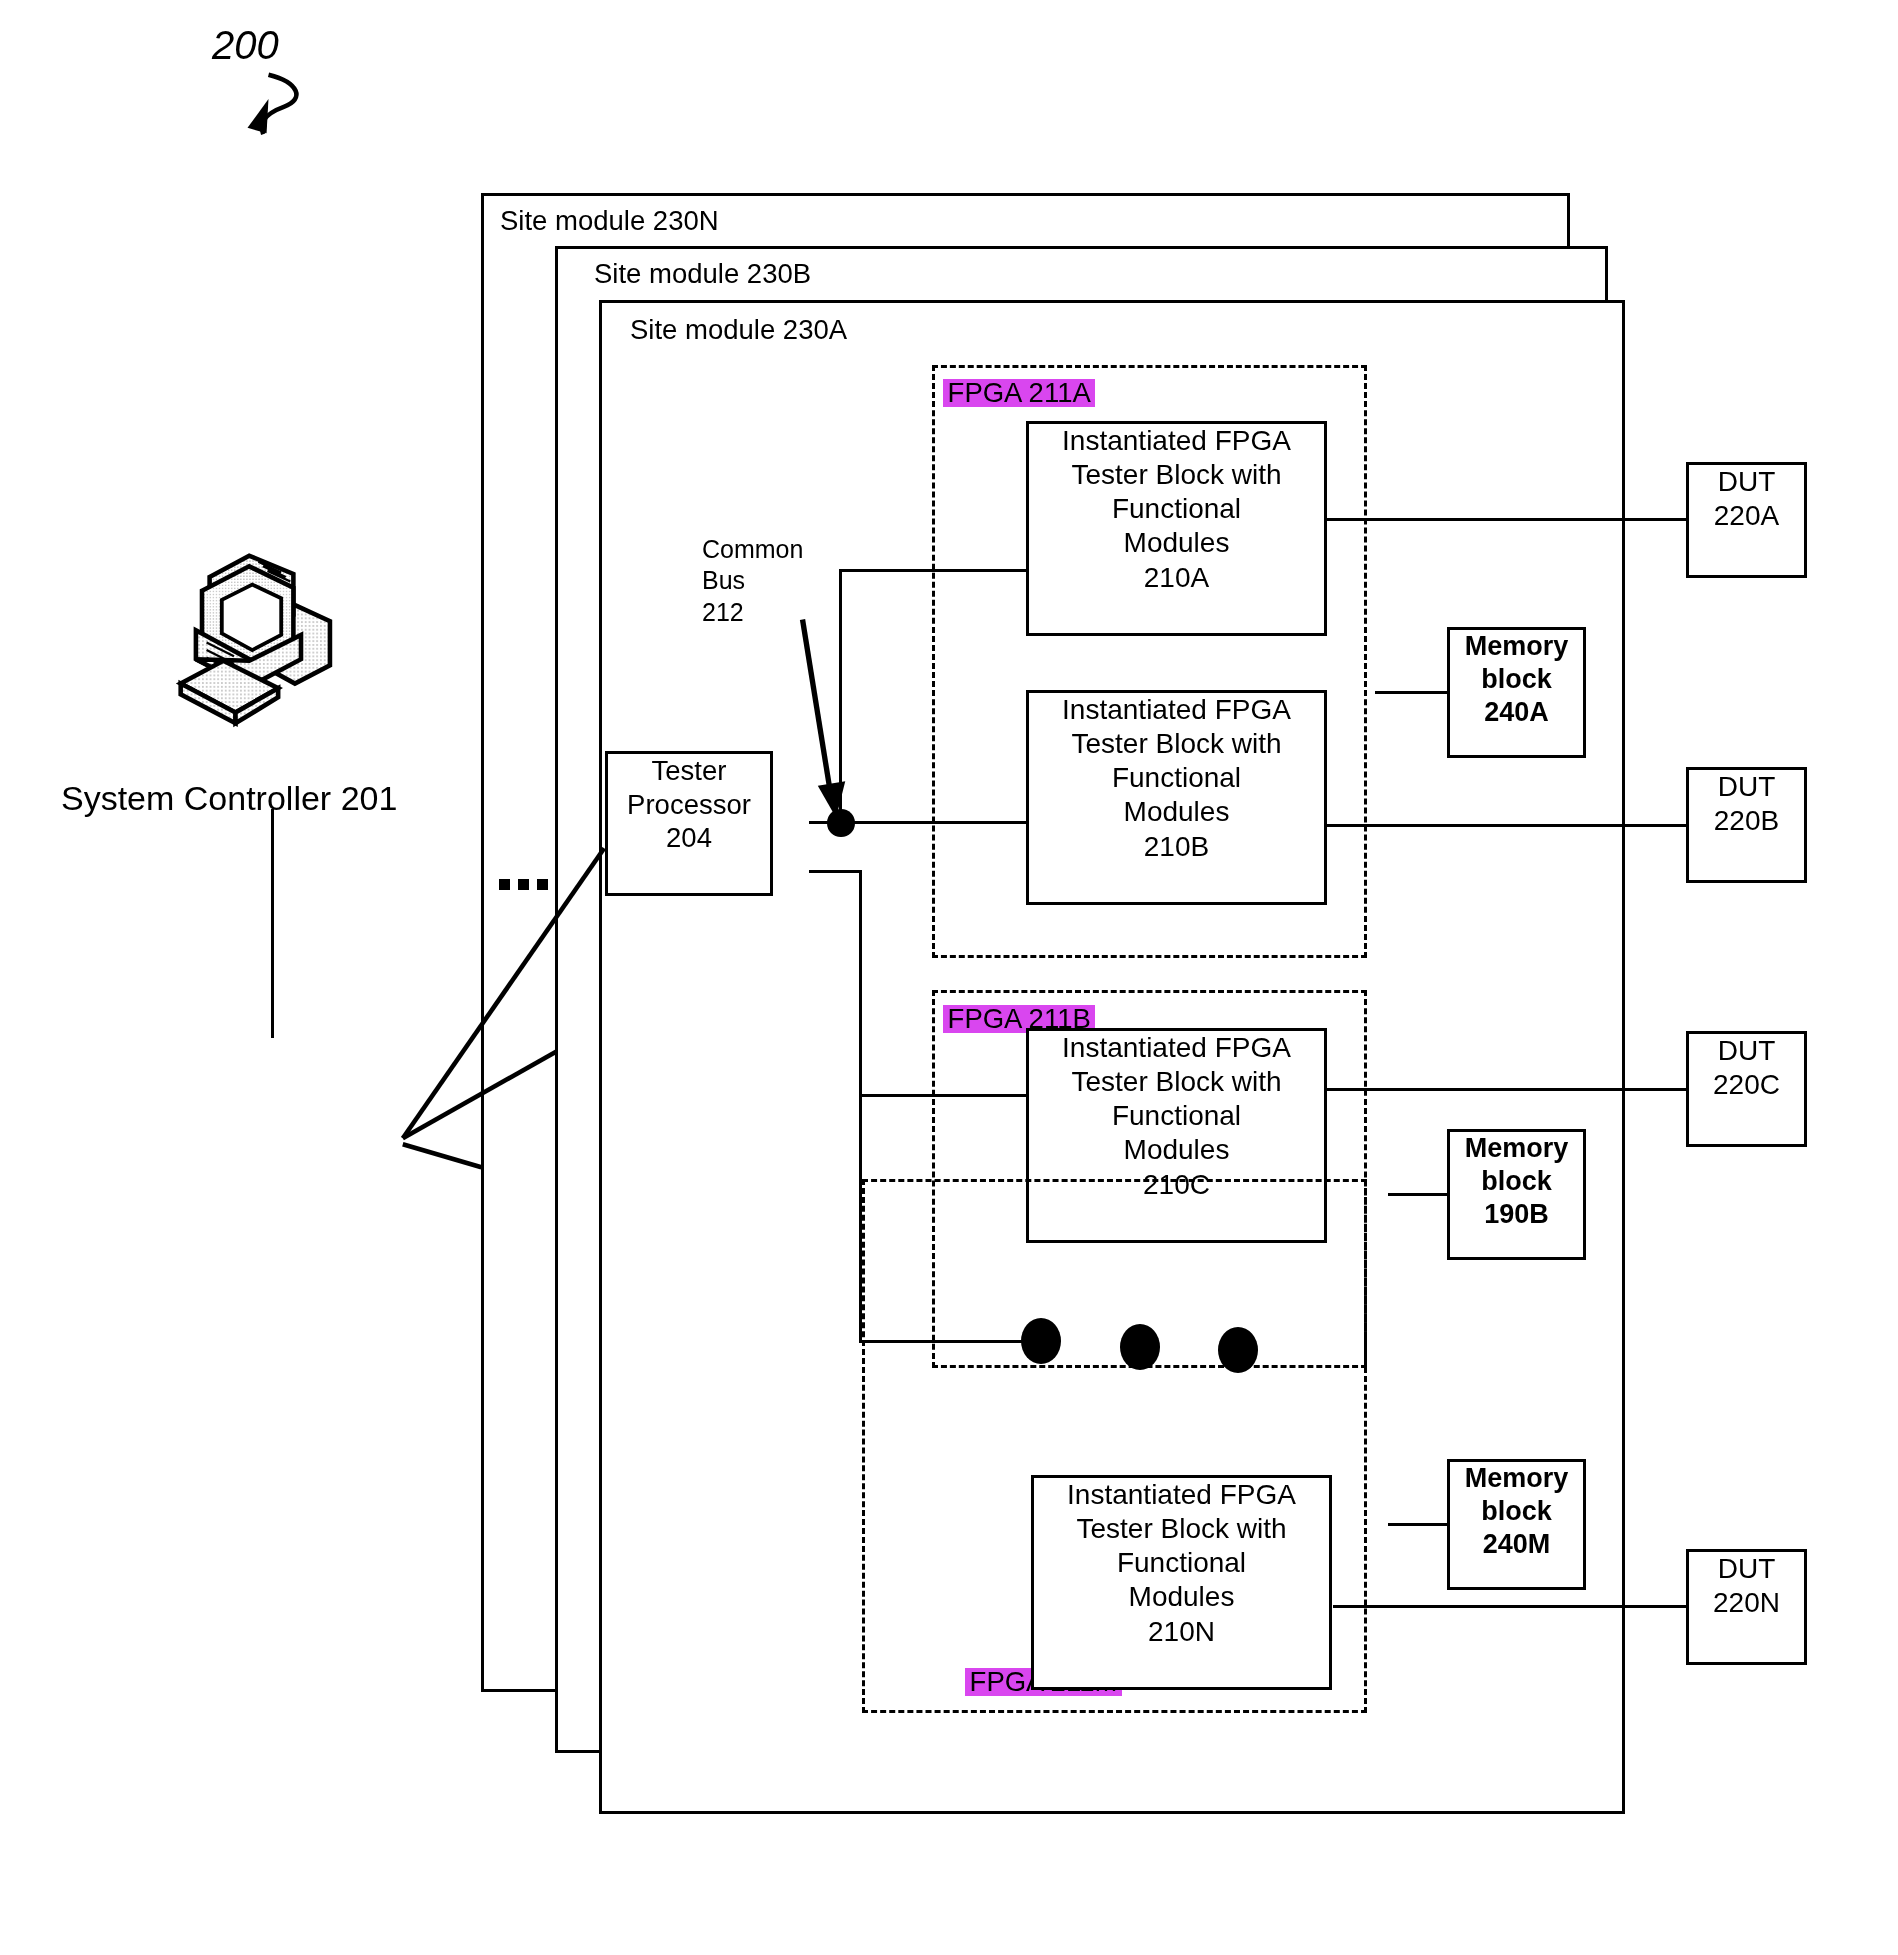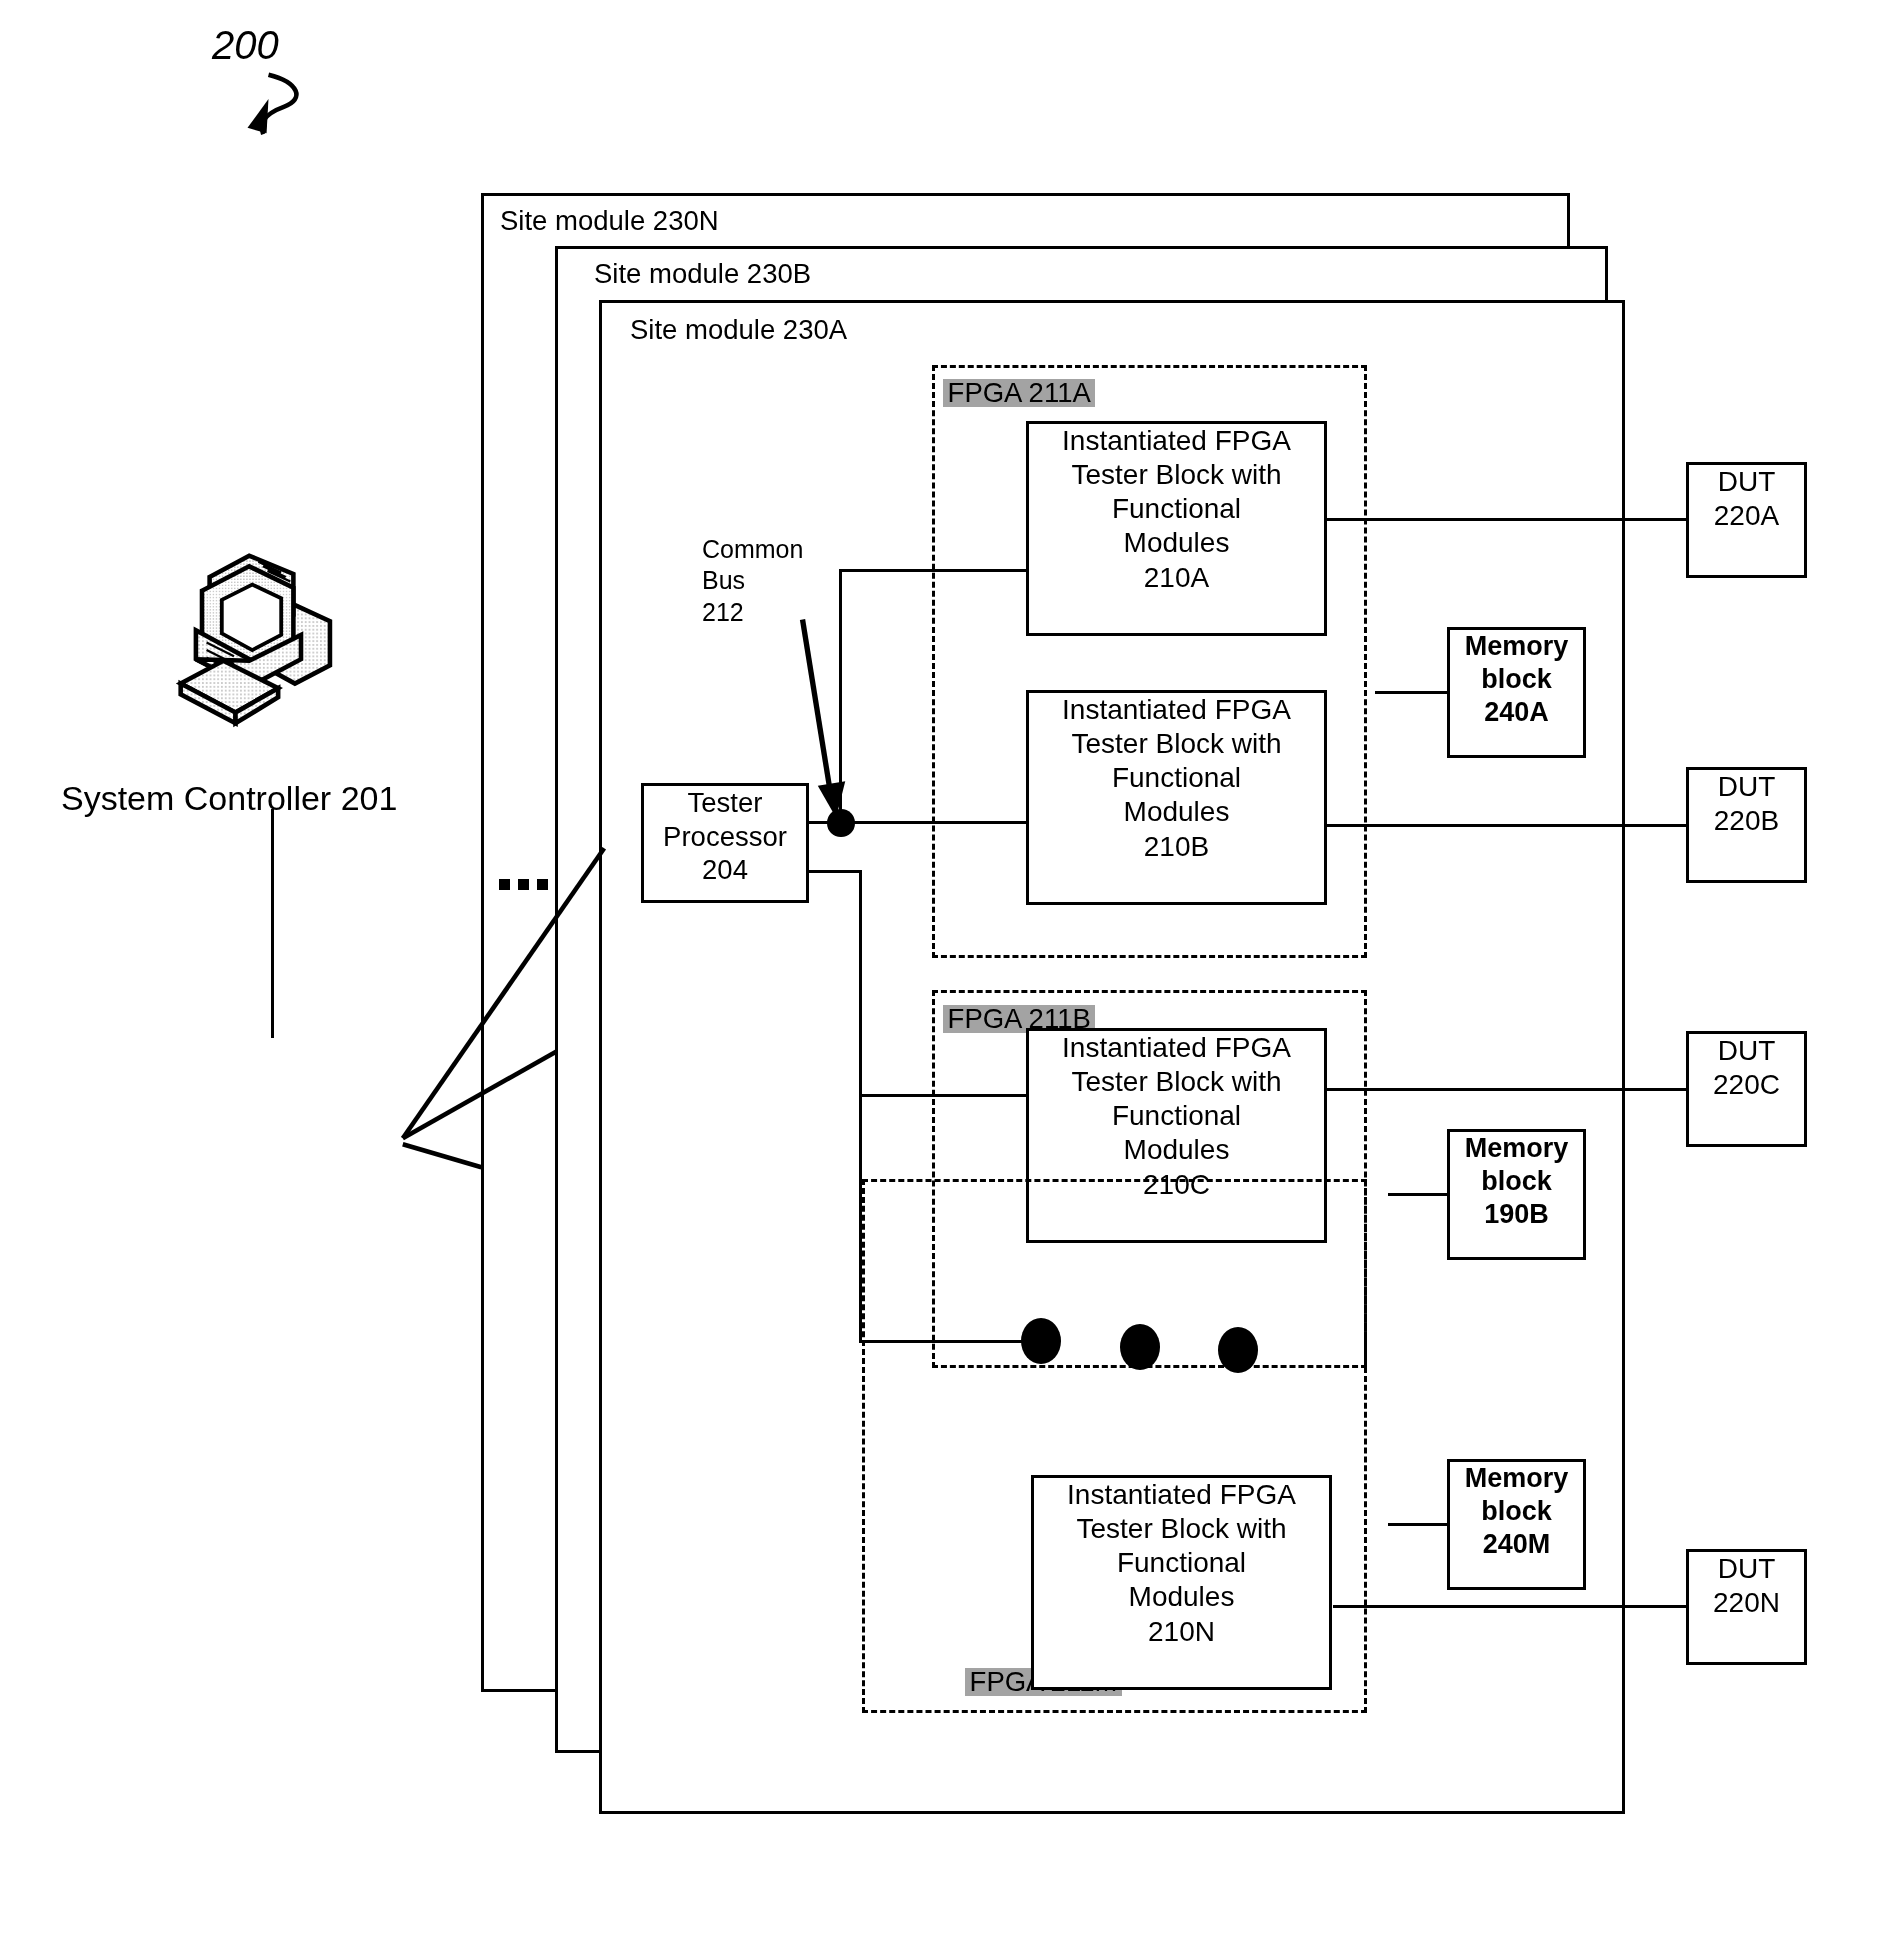--- a/index.html
+++ b/index.html
@@ -6,21 +6,21 @@
   body{width:1898px;height:1956px;position:relative;
        font-family:"Liberation Sans","DejaVu Sans",sans-serif;color:#000;}
   #stage{position:absolute;left:0;top:0;width:1898px;height:1956px;overflow:hidden;}
 
   
   .panel{position:absolute;border:3.1px solid #000;background:#fff;box-sizing:border-box;}
   .panel-label{position:absolute;font-size:27.5px;line-height:1;white-space:nowrap;}
 
   
   .fpga{position:absolute;border:3.8px dashed #000;background:transparent;box-sizing:border-box;}
-  .fpga-label{position:absolute;font-size:27.5px;line-height:1;white-space:nowrap;background:#a3a3a3;padding:0 4.6px;}
+  .fpga-label{position:absolute;font-size:27.5px;line-height:1;white-space:nowrap;background:#d946ef;padding:0 4.6px;}
 
   
   .box{position:absolute;border:3.1px solid #000;background:#fff;box-sizing:border-box;
        display:flex;flex-direction:column;align-items:center;
        text-align:center;font-size:28px;line-height:1.22;}
   .box.small{font-size:27px;font-weight:bold;}
   .box div{white-space:nowrap;}
 
   
   .wire{position:absolute;background:#000;}
@@ -98,21 +98,21 @@
 
   <div class="wire wv" style="left:271px;top:809px;height:229px;"></div>
 
 
   <svg style="left:0;top:0;width:1898px;height:1956px;" viewBox="0 0 2488 2564" width="1898" height="1956">
     <line x1="528" y1="1492" x2="792" y2="1112" stroke="#000" stroke-width="6"></line>
     <line x1="528" y1="1492" x2="730" y2="1378" stroke="#000" stroke-width="6"></line>
     <line x1="528" y1="1500" x2="631" y2="1530" stroke="#000" stroke-width="6"></line>
   </svg>
 
-  <div class="box" style="left:641px;top:751px;width:168px;height:120px;font-size:27.5px;margin-top:32px;">
+  <div class="box" style="left:605px;top:751px;width:168px;height:145px;font-size:27.5px;">
     <div>Tester</div>
     <div>Processor</div>
     <div>204</div>
   </div>
 
   <div class="small-txt" style="left:702px;top:534px;width:153px;">
     <div>Common</div>
     <div>Bus</div>
     <div>212</div>
   </div>

